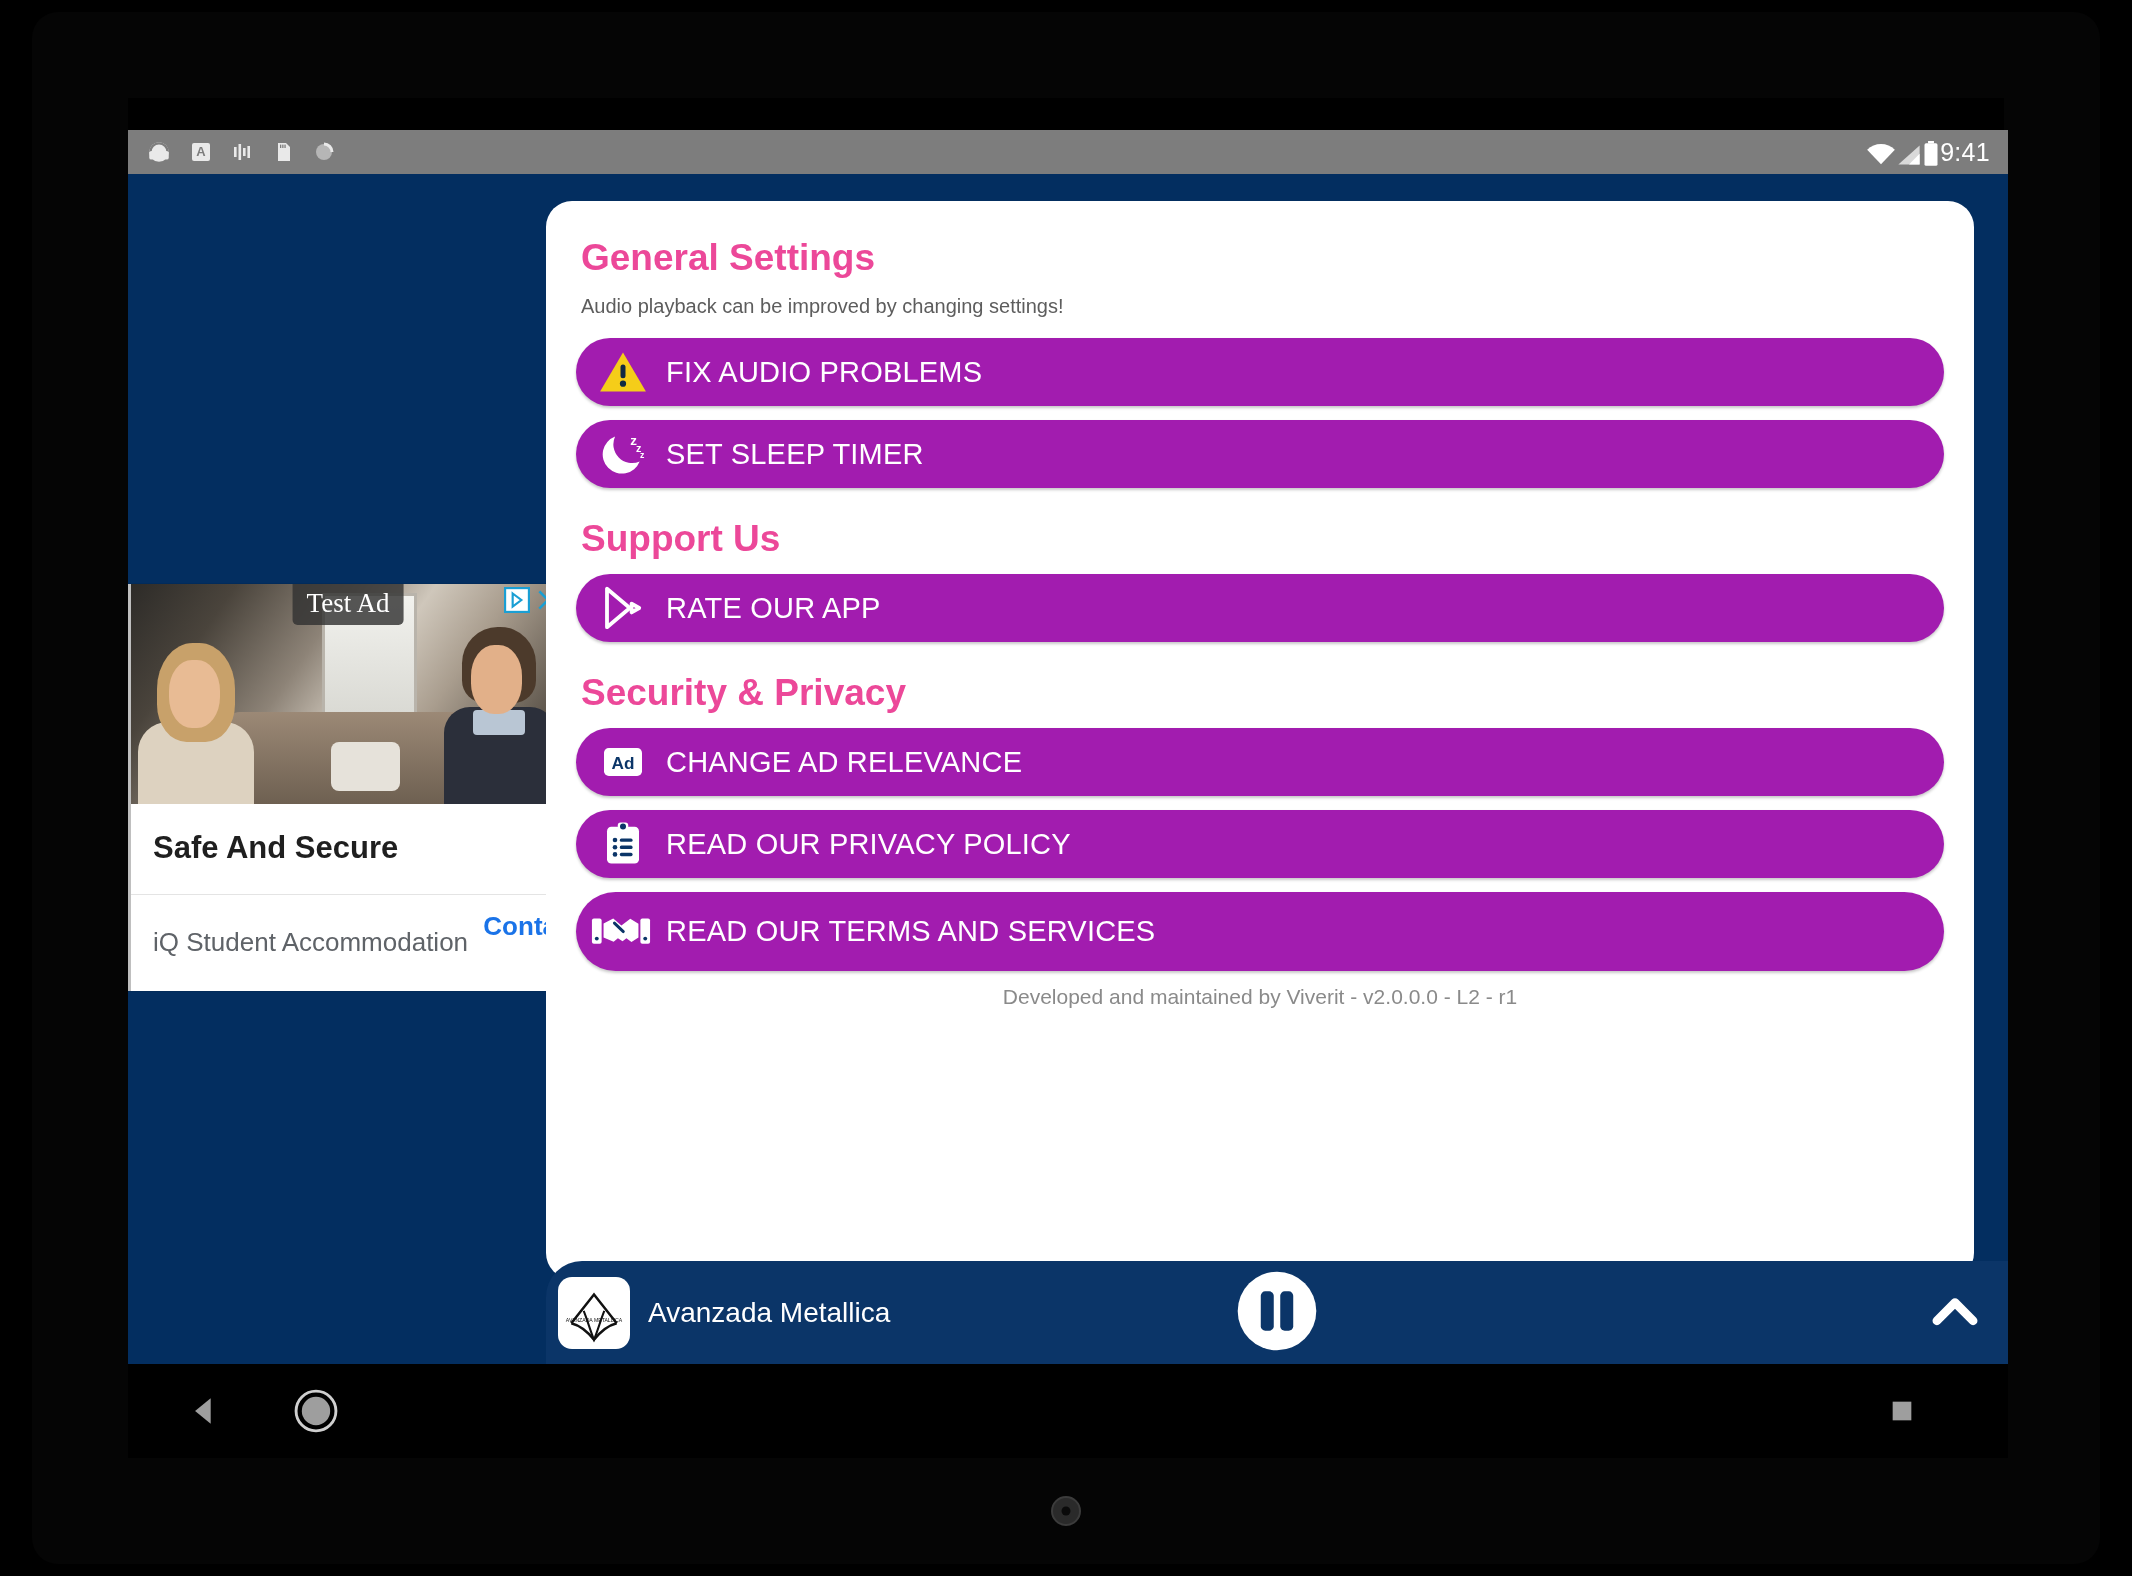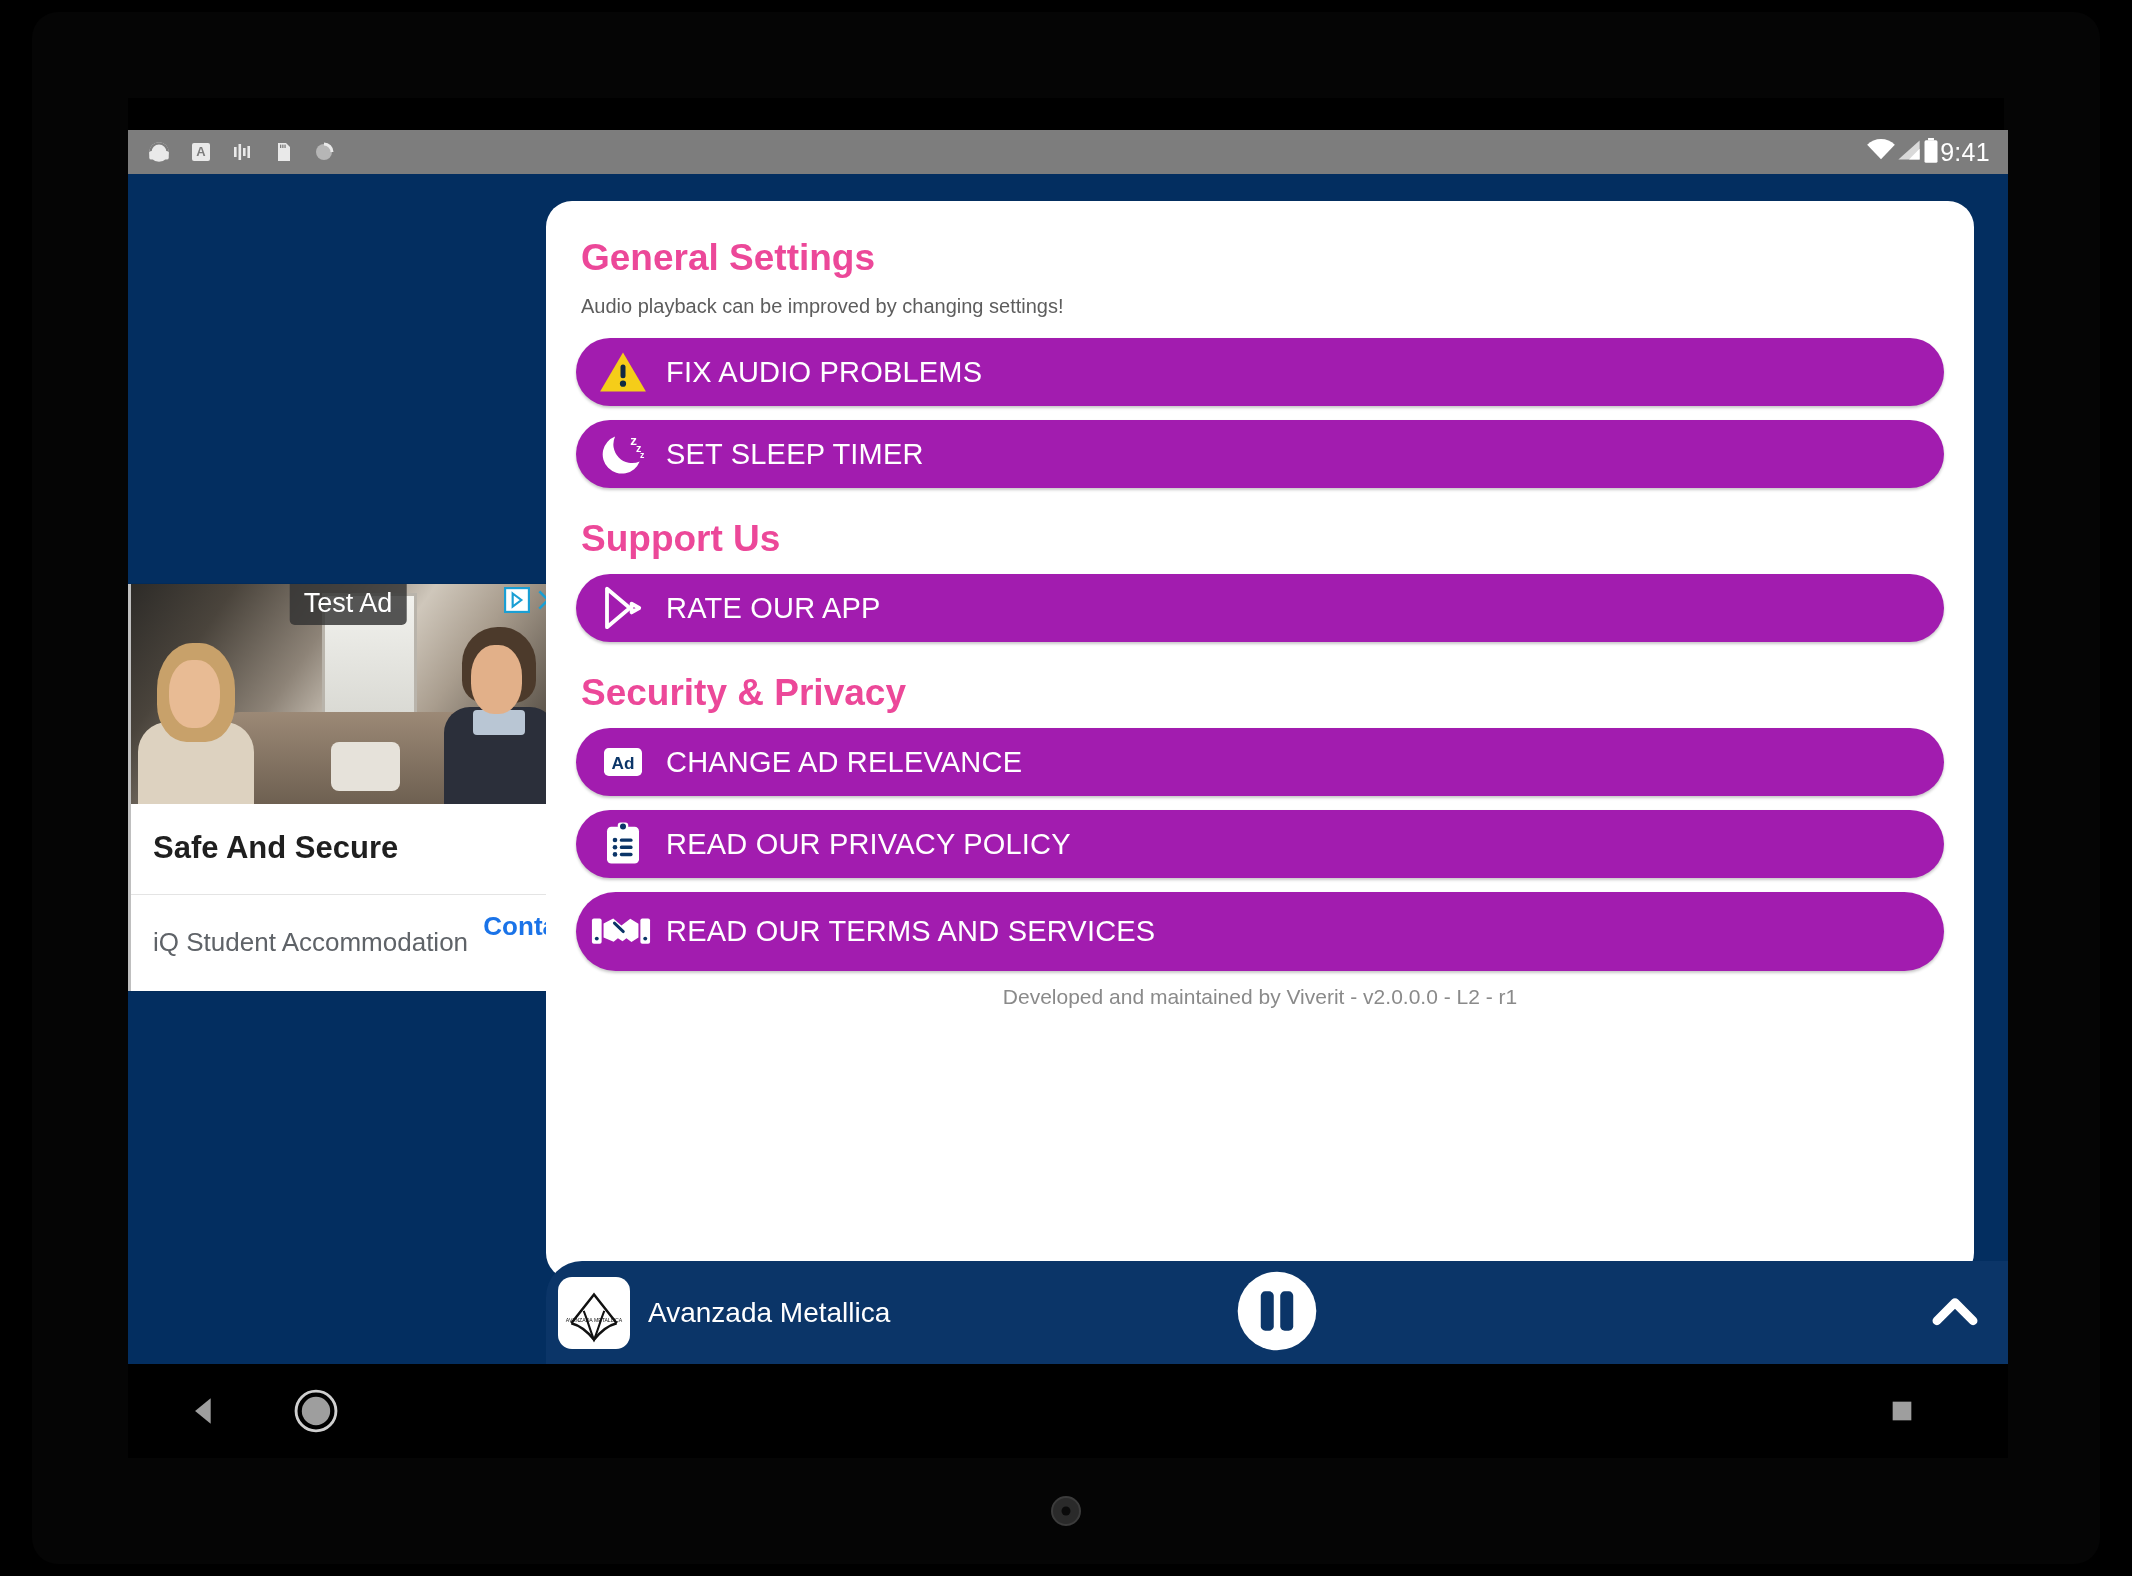--- a/index.html
+++ b/index.html
@@ -28,21 +28,21 @@
   
   #status-bar {
     position: absolute;
     left: 128px; top: 130px;
     width: 1880px; height: 44px;
     background: #7d7d7d;
     display: flex; align-items: center;
     padding: 0 18px;
   }
   .sb-left { display: flex; align-items: center; gap: 17px; }
-  .sb-right { margin-left: auto; display: flex; align-items: flex-start; }
+  .sb-right { margin-left: auto; display: flex; align-items: flex-end; }
   .sb-time {
     color: #fff; font-size: 25px; letter-spacing: .3px;
     font-family: "Liberation Sans", sans-serif;
   }
   .sb-ico { display: block; }
 
   
   #app-bg {
     position: absolute;
     left: 128px; top: 174px;
@@ -140,20 +140,21 @@
   }
   #ad-test-label {
     position: absolute; left: 50%; top: 0;
     transform: translateX(-50%);
     background: rgba(50,50,50,.82);
     color: #fff;
     font-size: 27px;
     padding: 4px 14px 6px;
     border-radius: 0 0 5px 5px;
     white-space: nowrap;
+    font-family: Liberation Serif, serif;
   }
   #ad-choices {
     position: absolute; right: 4px; top: 3px;
     display: flex; align-items: center; gap: 5px;
   }
   #ad-headline {
     padding: 26px 22px 28px;
     font-size: 31px; font-weight: bold; color: #1f1f1f;
     border-bottom: 1px solid #e4e4e4;
   }

